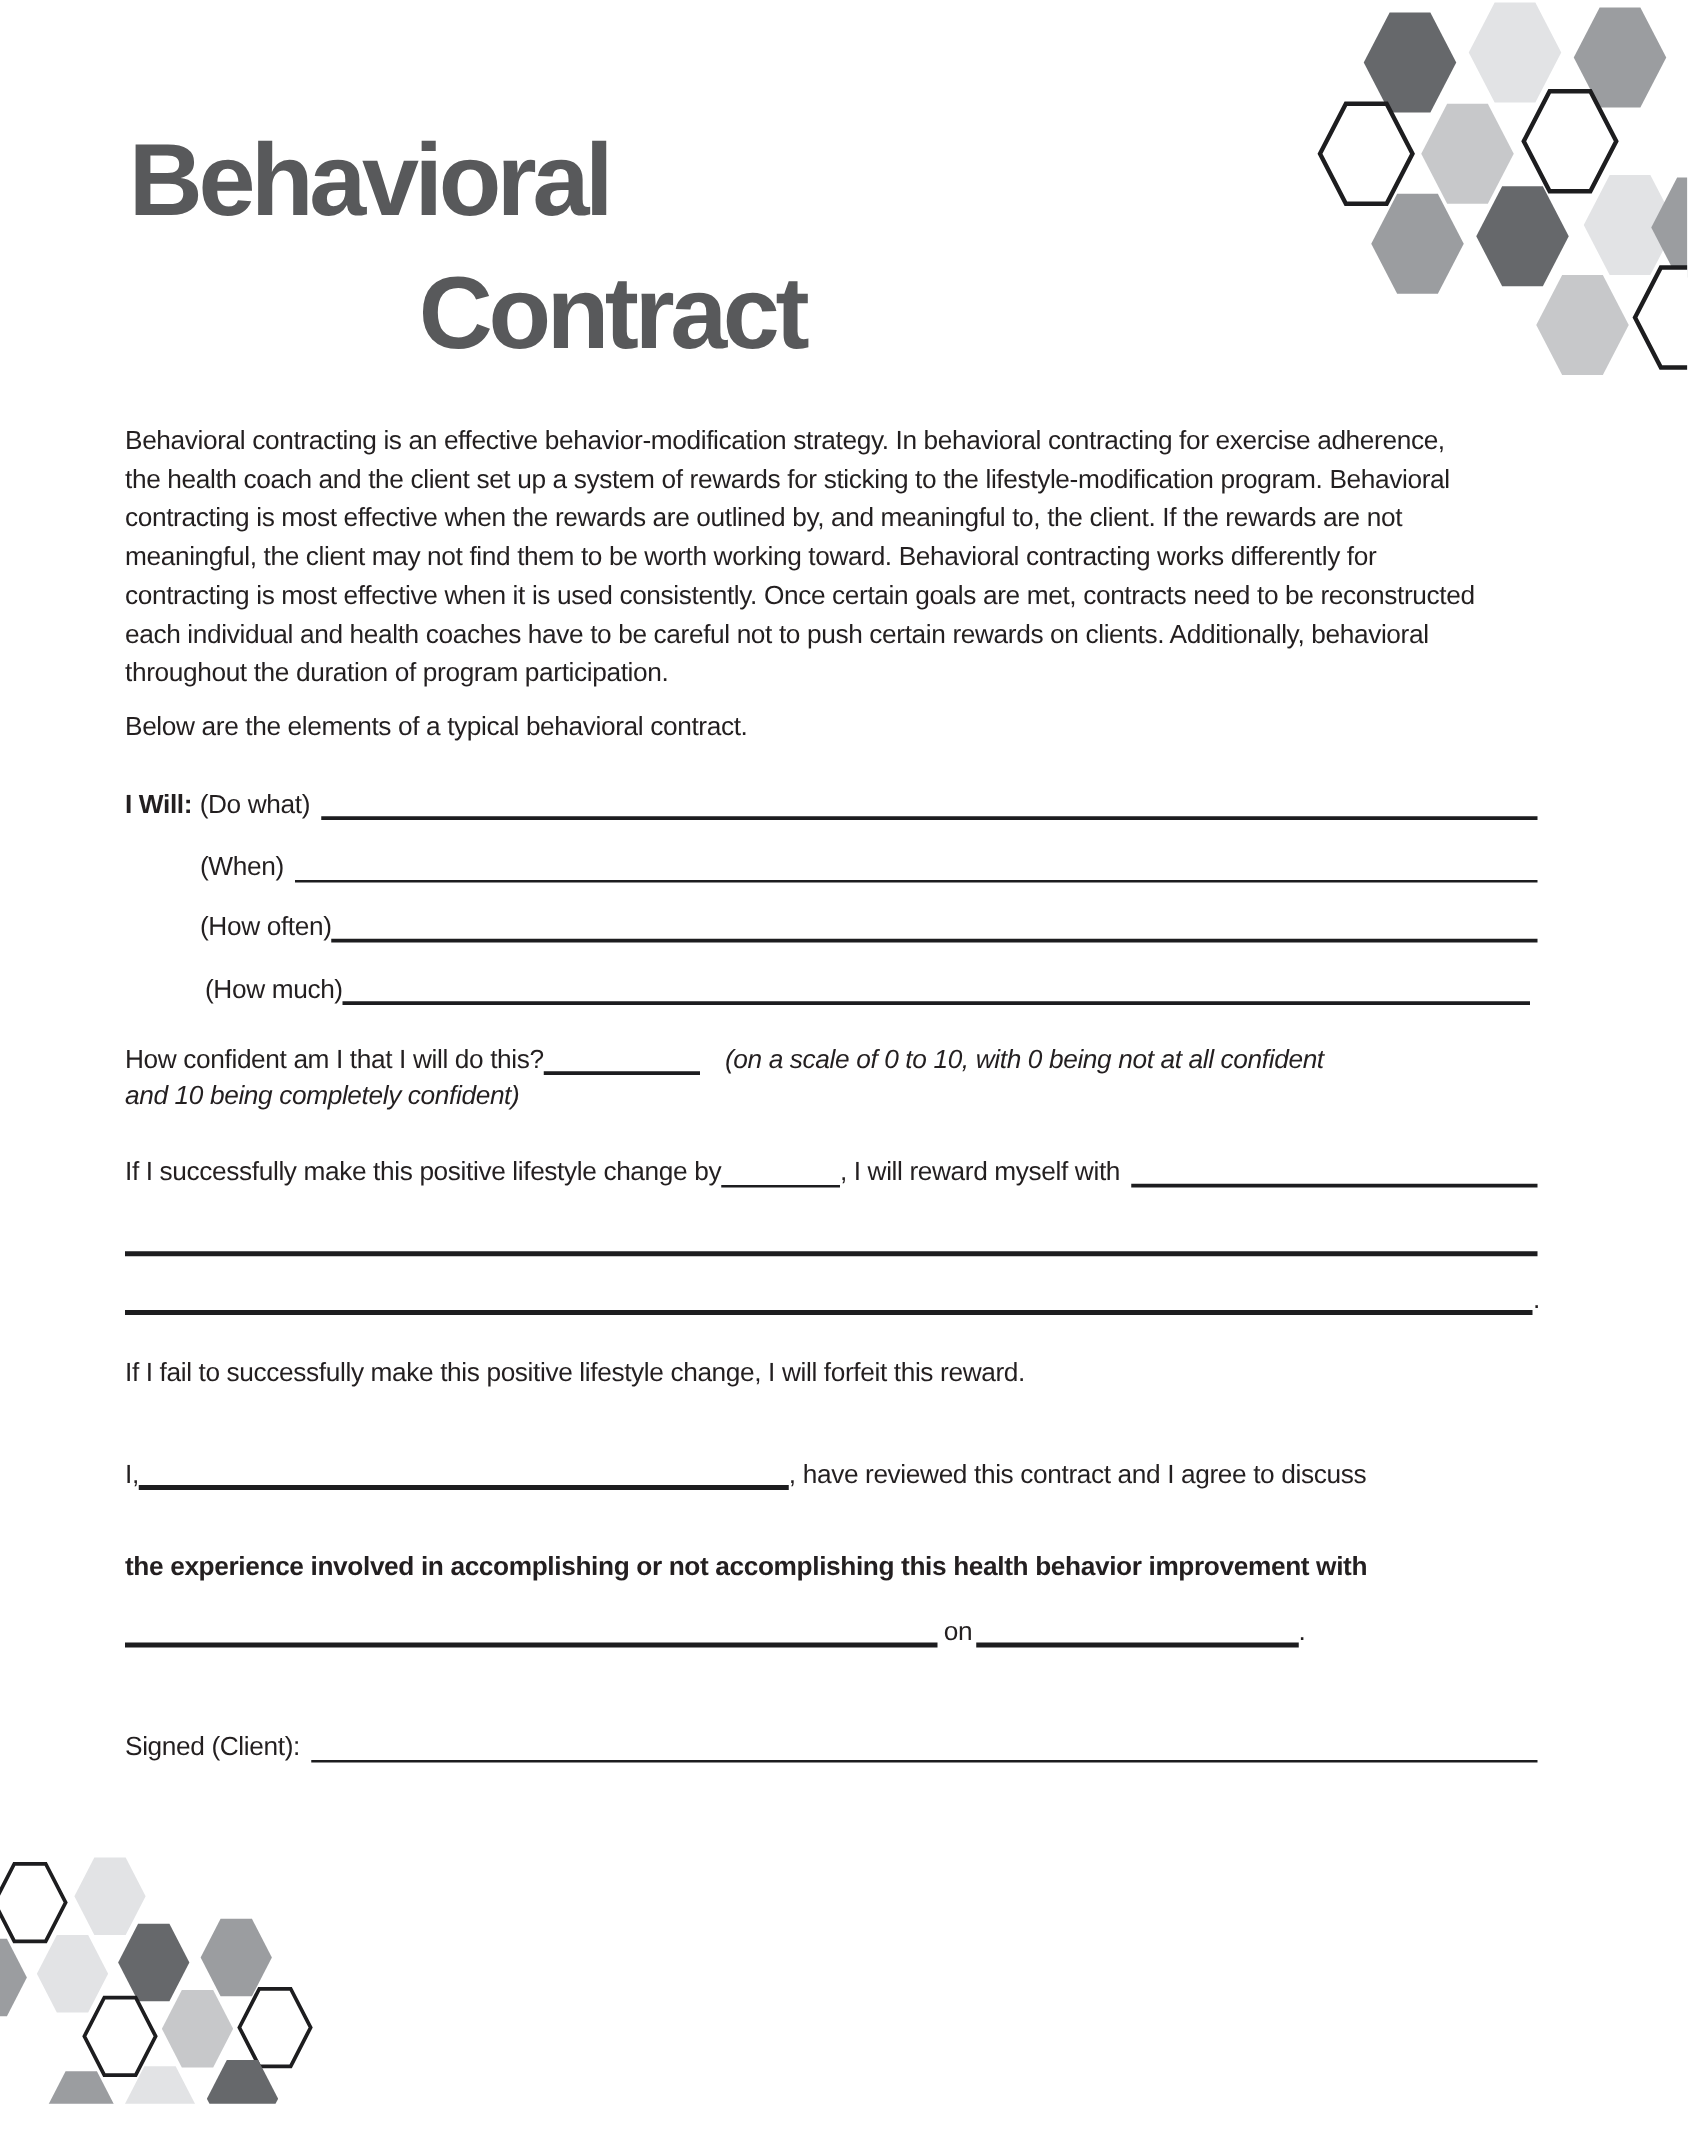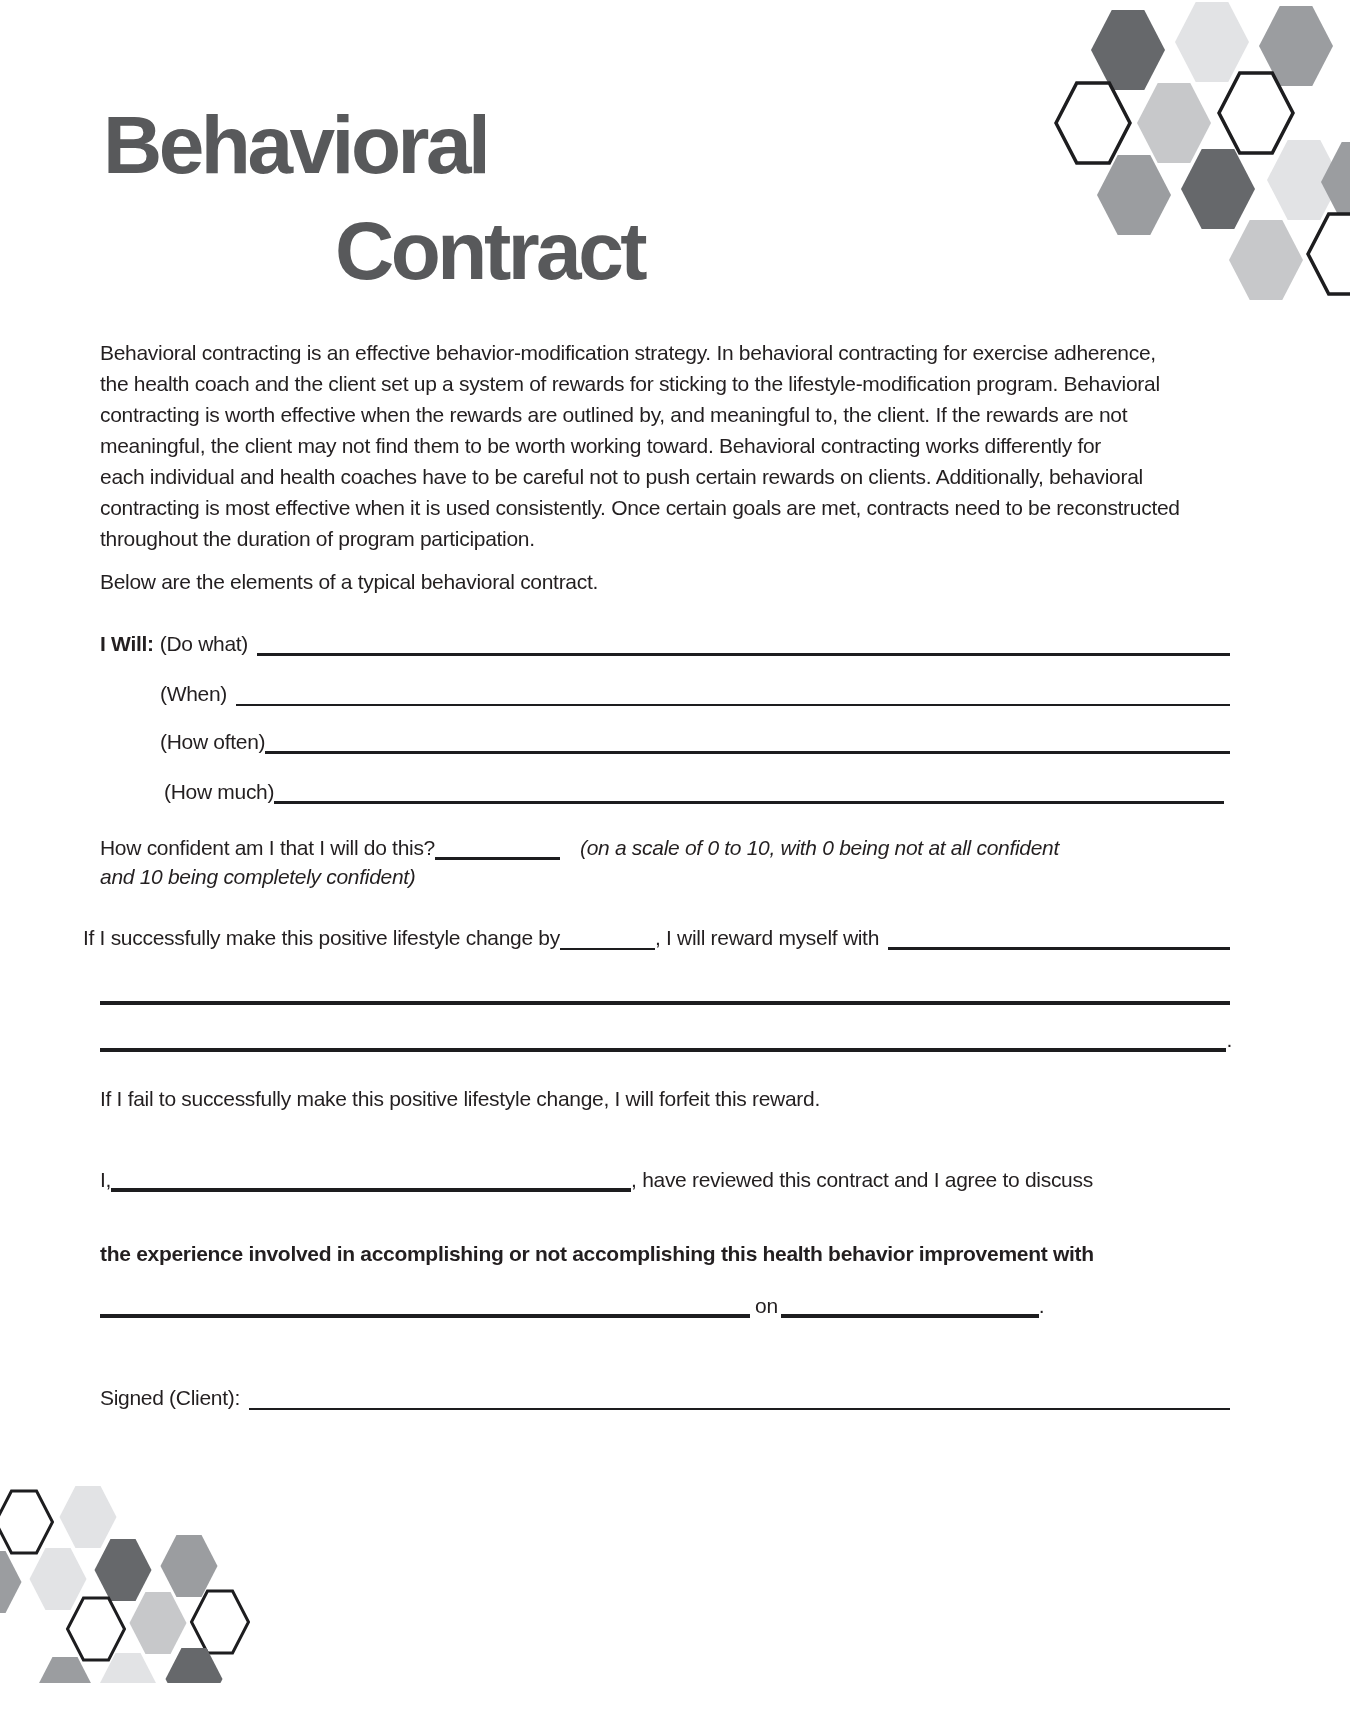--- a/index.html
+++ b/index.html
@@ -79,24 +79,24 @@
       <polygon points="99.5,204 115.46,173 140.54,173 156.5,204 140.54,235 115.46,235" fill="#e2e3e5"></polygon>
       <polygon points="165.5,199 181.46,168 206.54,168 222.5,199 206.54,230 181.46,230" fill="#66686b"></polygon>
     </svg>
 
   <div class="title t1">Behavioral</div>
   <div class="title t2l">Contract</div>
 
   <div class="para">
     <div>Behavioral contracting is an effective behavior-modification strategy. In behavioral contracting for exercise adherence,</div>
     <div>the health coach and the client set up a system of rewards for sticking to the lifestyle-modification program. Behavioral</div>
-    <div>contracting is worth effective when the rewards are outlined by, and meaningful to, the client. If the rewards are not</div>
+    <div>contracting is most effective when the rewards are outlined by, and meaningful to, the client. If the rewards are not</div>
     <div>meaningful, the client may not find them to be worth working toward. Behavioral contracting works differently for</div>
+    <div>contracting is most effective when it is used consistently. Once certain goals are met, contracts need to be reconstructed</div>
     <div>each individual and health coaches have to be careful not to push certain rewards on clients. Additionally, behavioral</div>
-    <div>contracting is most effective when it is used consistently. Once certain goals are met, contracts need to be reconstructed</div>
     <div>throughout the duration of program participation.</div>
   </div>
 
   <div class="textline" style="left:100px;top:565px;">Below are the elements of a typical behavioral contract.</div>
 
   <div class="row" style="left:100px;top:622px;right:120px;">
     <span class="bold">I Will:</span>
     <span class="gap-r" style="margin-left:6px;">(Do what)</span>
     <div class="fill"></div>
   </div>
@@ -116,21 +116,21 @@
     <div class="fill"></div>
   </div>
 
   <div class="row" style="left:100px;top:826px;">
     <span>How confident am I that I will do this?</span>
     <div class="seg" style="width:125px;"></div>
     <span class="ital" style="margin-left:20px;">(on a scale of 0 to 10, with 0 being not at all confident</span>
   </div>
   <div class="textline ital" style="left:100px;top:860px;">and 10 being completely confident)</div>
 
-  <div class="row" style="left:83px;top:916px;right:120px;">
+  <div class="row" style="left:100px;top:916px;right:120px;">
     <span>If I successfully make this positive lifestyle change by</span>
     <div class="seg th2" style="width:95px;"></div>
     <span>, I will reward myself with</span>
     <div class="fill gap-l"></div>
   </div>
 
   <div class="row" style="left:100px;top:971px;right:120px;">
     <div class="fill th4"></div>
   </div>
 

